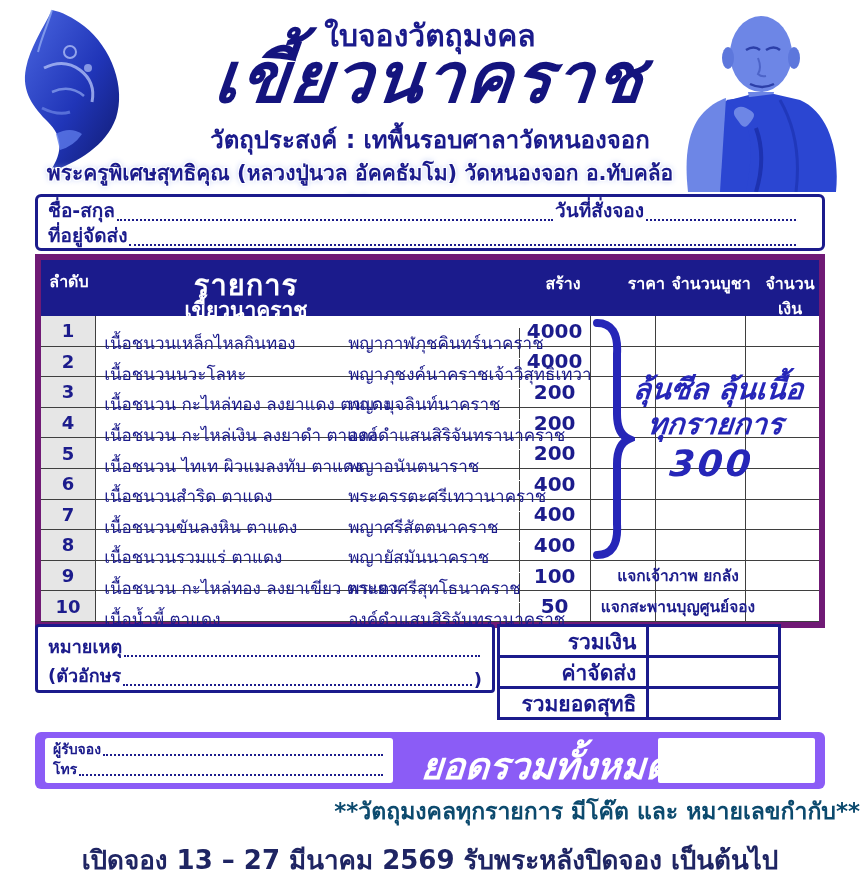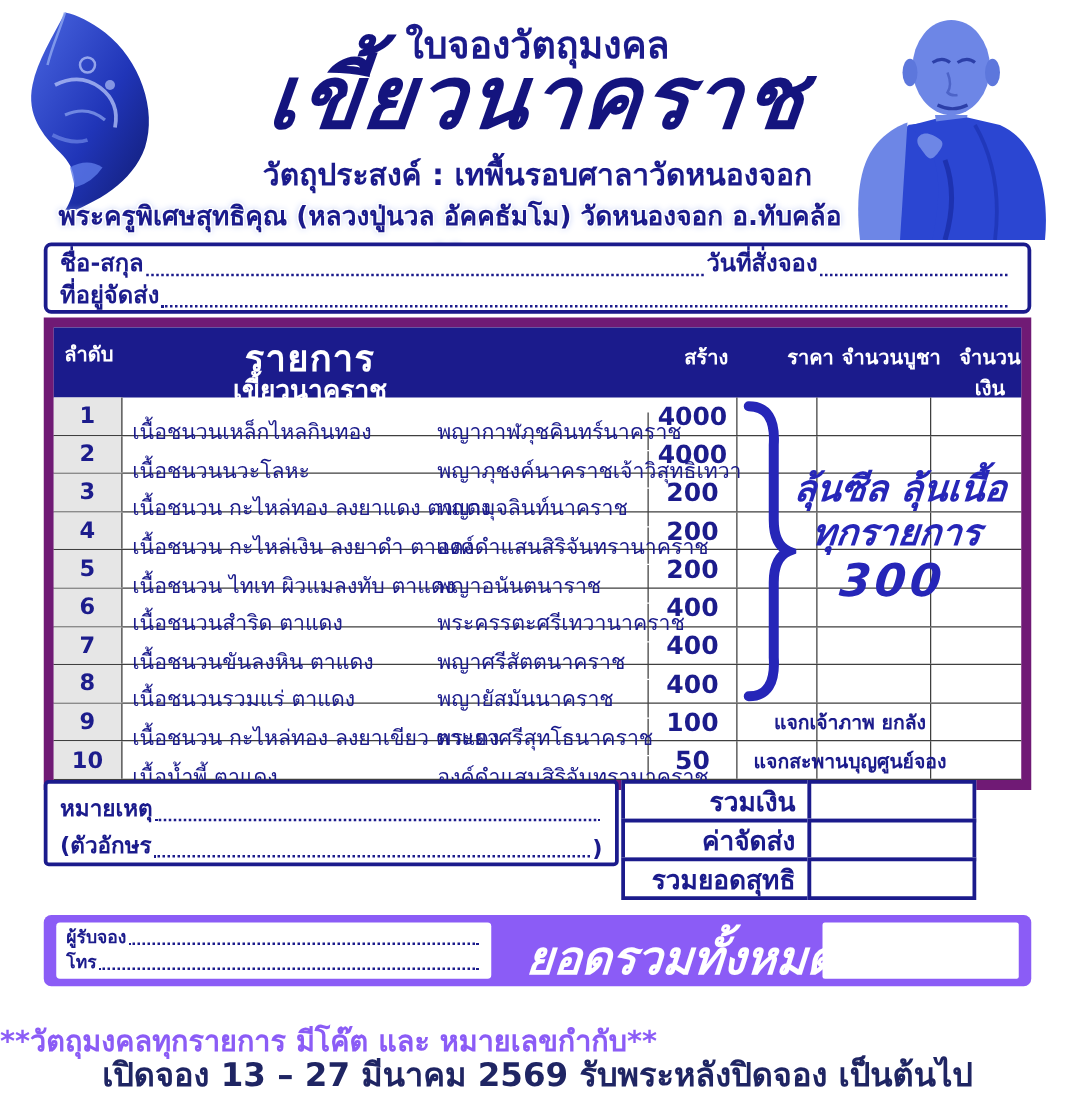--- a/index.html
+++ b/index.html
@@ -17,27 +17,27 @@
                transform:skewX(-6deg); letter-spacing:2px; line-height:1.05; }
   .h-purpose { position:absolute; top:120px; left:130px; width:600px; text-align:center;
                font-size:24px; font-weight:800; color:#1b1b8c; }
   .h-monk    { position:absolute; top:156px; left:30px; width:660px; text-align:center;
                font-size:21px; font-weight:800; color:#1b1b8c;
                text-shadow:-1px -1px 0 #fff,1px -1px 0 #fff,-1px 1px 0 #fff,1px 1px 0 #fff,0 0 6px #aebdf0; }
 
   
   .info-box { position:absolute; left:35px; top:194px; width:790px; height:57px;
               border:3px solid #1b1b8c; border-radius:6px; background:#fff;
-              padding:3px 14px 0 10px; color:#1b1b8c; font-weight:700; font-size:19px; }
+              padding:3px 24px 0 10px; color:#1b1b8c; font-weight:700; font-size:19px; }
   .iline { display:flex; align-items:flex-end; height:25px; }
   .dots  { border-bottom:2px dotted #1b1b8c; margin:0 2px 4px 2px; }
   .grow  { flex:1; }
 
   
-  .table { position:absolute; left:35px; top:254px; width:790px; border:8px solid #701a75; background:#fff; }
+  .table { position:absolute; left:35px; top:254px; width:790px; border:6px solid #701a75; background:#fff; }
   .thead { position:relative; height:56px; background:#1b1b8c; color:#fff; }
   .th-no     { position:absolute; left:0;   top:9px;  width:56px;  text-align:center; font-size:16px; font-weight:700; }
   .th-items  { position:absolute; left:60px; top:2px;  width:290px; text-align:center; font-size:29px; font-weight:800; letter-spacing:1px; }
   .th-itemsub{ position:absolute; left:60px; top:33px; width:290px; text-align:center; font-size:21px; font-weight:700; }
   .th-made   { position:absolute; left:486px; top:11px; width:72px; text-align:center; font-size:16px; font-weight:700; }
   .th-price  { position:absolute; left:558px; top:11px; width:66px; text-align:right; font-size:16px; font-weight:700; }
   .th-qty    { position:absolute; left:624px; top:11px; width:92px; text-align:center; font-size:16px; font-weight:700; }
   .th-amount { position:absolute; left:716px; top:11px; width:66px; text-align:center; font-size:16px; font-weight:700; }
 
   .trow { position:relative; display:flex; height:30.6px; border-bottom:1px solid #3f3f3f; }
@@ -82,22 +82,22 @@
                   background:#fff; border-radius:3px; padding:2px 8px 0 8px;
                   color:#1b1b8c; font-weight:700; font-size:14px; }
   .bline { display:flex; align-items:flex-end; height:20px; }
   .grand-label { position:absolute; left:368px; top:4px; width:285px; text-align:center;
                  color:#fff; font-size:37px; font-weight:800; font-style:italic;
                  transform:skewX(-4deg); white-space:nowrap; }
   .grand-box { position:absolute; right:10px; top:6px; width:157px; height:45px;
                background:#fff; border-radius:2px; }
 
   
-  .f1 { position:absolute; top:815px; left:0; width:100%; text-align:left;
-        font-size:23px; font-weight:800; color:#8b5cf6; }
+  .f1 { position:absolute; top:793px; left:0; width:100%; text-align:right;
+        font-size:23px; font-weight:800; color:#0c4a6e; }
   .f2 { position:absolute; top:839px; left:0; width:100%; text-align:center;
         font-size:26px; font-weight:800; color:#1f2563; }
 </style>
 </head>
 <body>
 
 <div class="page">
 
   <svg class="naga-img" viewBox="0 0 162 172">
     <defs>

